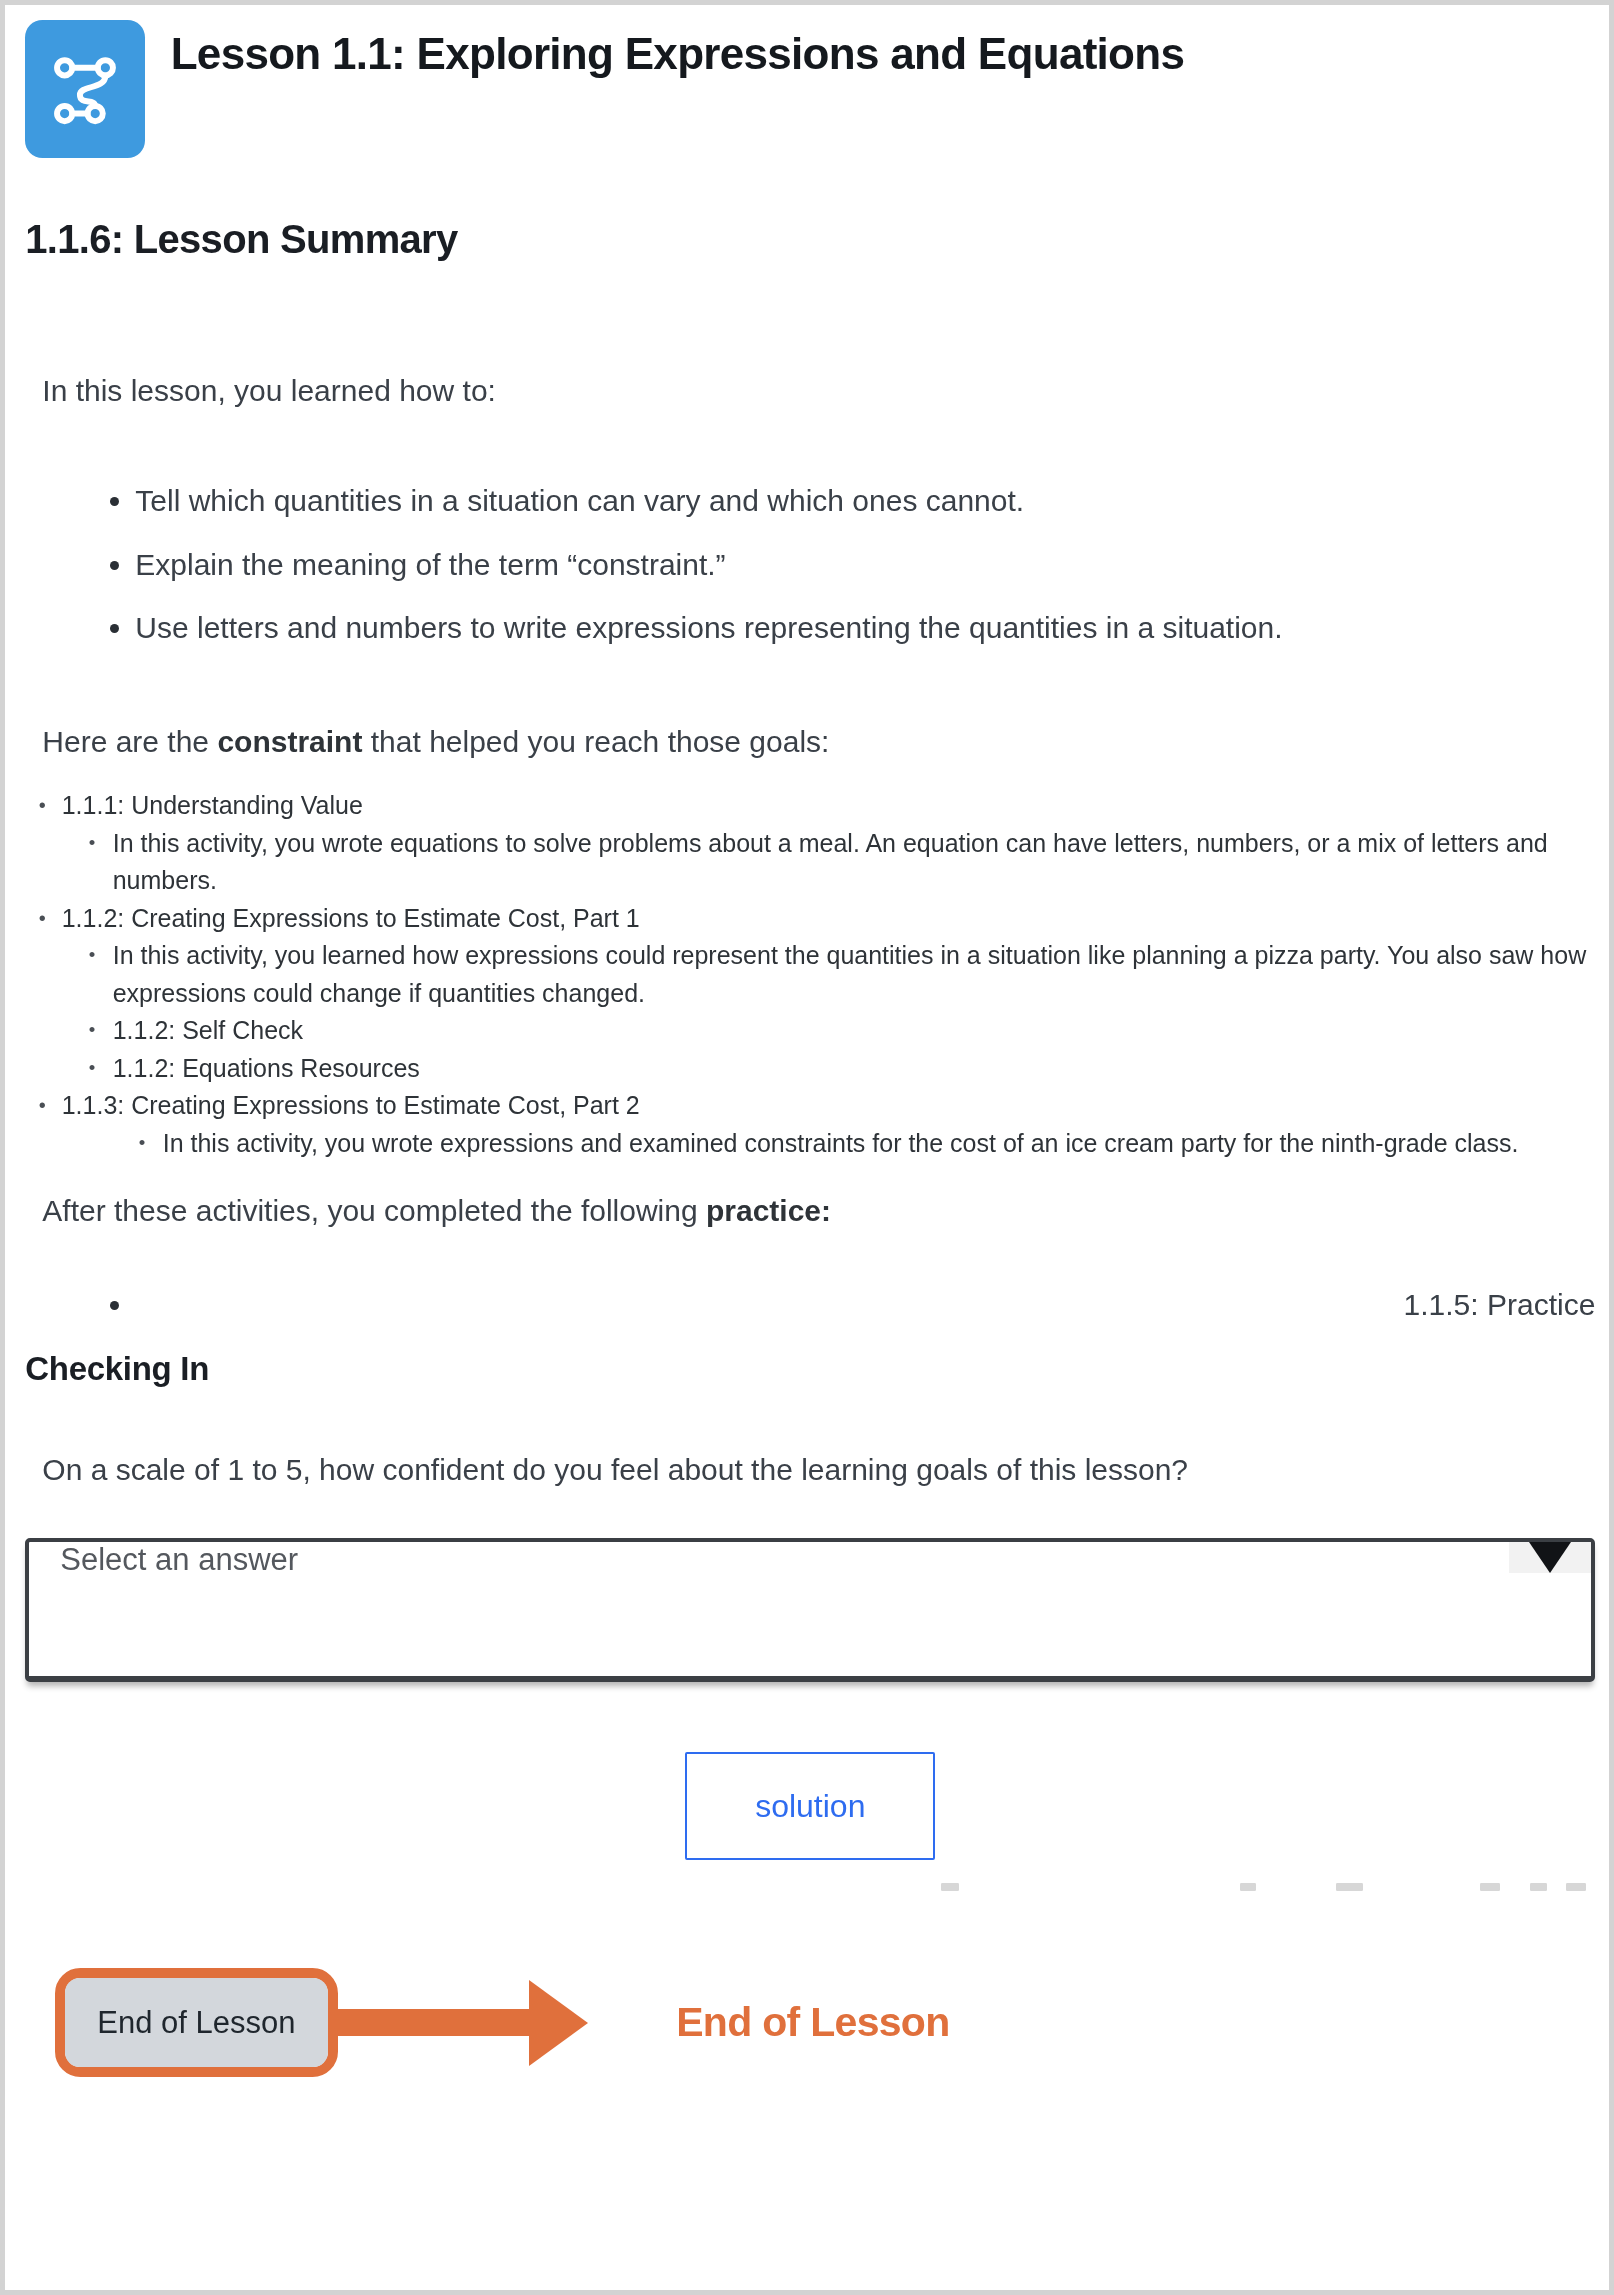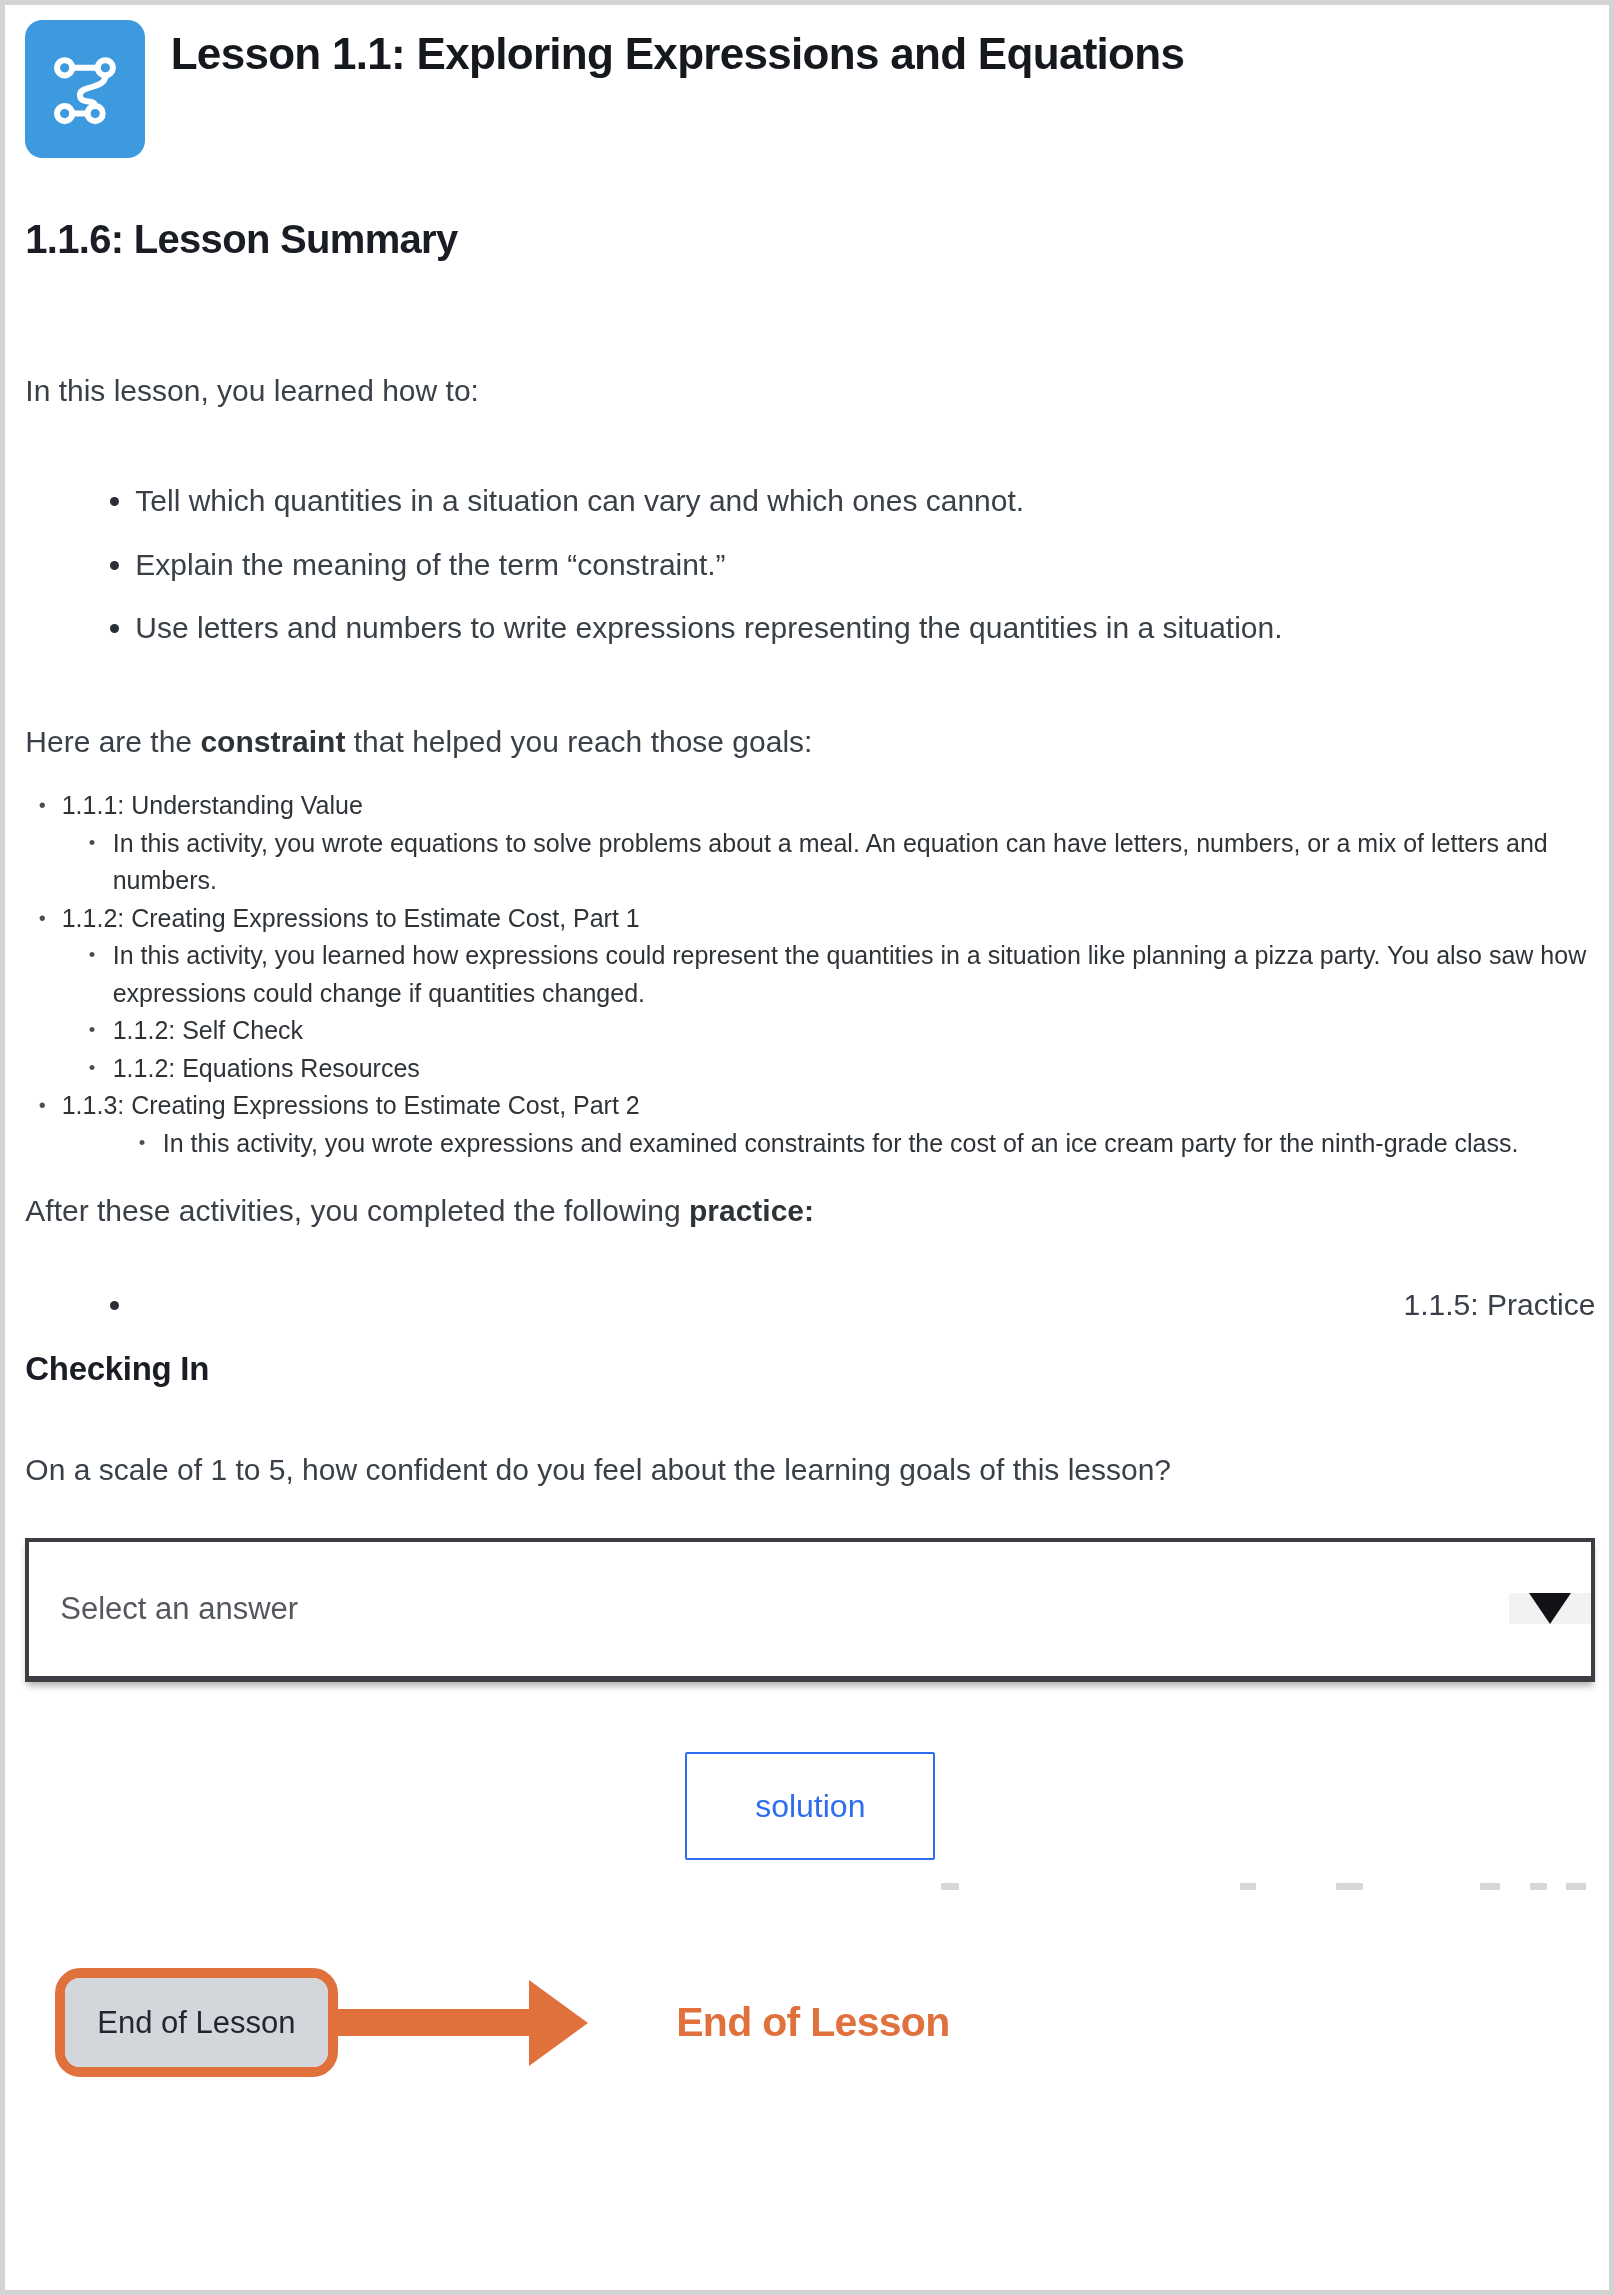--- a/index.html
+++ b/index.html
@@ -19,21 +19,21 @@
   .lesson-icon{
     width:120px;height:138px;border-radius:17.4px;background:#3E9ADF;
     display:flex;align-items:center;justify-content:center;flex:0 0 auto;
   }
   .page-title{
     margin:9.4px 0 0 0;font-size:44px;font-weight:bold;color:#15191E;
     letter-spacing:-0.7px;line-height:1.15;
   }
   
   .h2{margin:0;font-size:40px;font-weight:bold;color:#1A1E24;letter-spacing:-0.7px;}
-  .body-lg{font-size:30px;color:#3A4048;line-height:1.9;margin:0;}
+  .body-lg{font-size:30px;color:#3A4048;line-height:1.9;margin:17px;}
   .intro{margin-top:100px;}
   .goals{margin:53px 0 0 0;padding:0 0 0 110px;list-style:disc outside;}
   .goals li{font-size:30px;color:#3A4048;line-height:1.9;margin-bottom:6.7px;}
   .goals li::marker{color:#2A2F35;}
   .activities-intro{margin-top:57px;}
   .b{font-weight:bold;color:#2E3338;}
   
   .acts{margin:16.7px 0 0 0;padding:0 0 0 13.4px;list-style:none;}
   .acts>li{position:relative;padding-left:23px;font-size:25px;color:#2E3338;line-height:1.5;}
   .acts>li::before{content:"•";position:absolute;left:0;top:0;color:#4A4F55;font-size:20px;line-height:1.85;}
@@ -43,21 +43,21 @@
   .sub>li.deep{margin-left:50px;}
   .after-p{margin-top:20px;}
   .practice{margin:37px 0 0 0;padding:0 0 0 110px;list-style:disc outside;}
   .practice li{font-size:30px;color:#3A4048;line-height:1.9;text-align:right;}
   .practice li::marker{color:#2A2F35;}
   .h3{margin:16.7px 0 0 0;font-size:33px;font-weight:bold;color:#1A1E24;letter-spacing:-0.3px;}
   .question{margin-top:53px;max-width:1510px;}
   
   .select-box{
     margin-top:40px;height:134px;border:4.7px solid #3B3F44;border-bottom-width:6.7px;
-    border-radius:0;background:#ffffff;display:flex;align-items:center;
+    border-radius:5px;background:#ffffff;display:flex;align-items:flex-start;
     overflow:hidden;box-shadow:0 6px 6.7px -2px rgba(0,0,0,0.30);
     cursor:pointer;
   }
   .select-value{
     flex:1;display:flex;align-items:center;padding-left:31px;
     font-size:31px;color:#54585E;
   }
   .arrow-zone{
     width:82px;background:#F2F2F2;display:flex;align-items:center;justify-content:center;flex:0 0 auto;
   }

